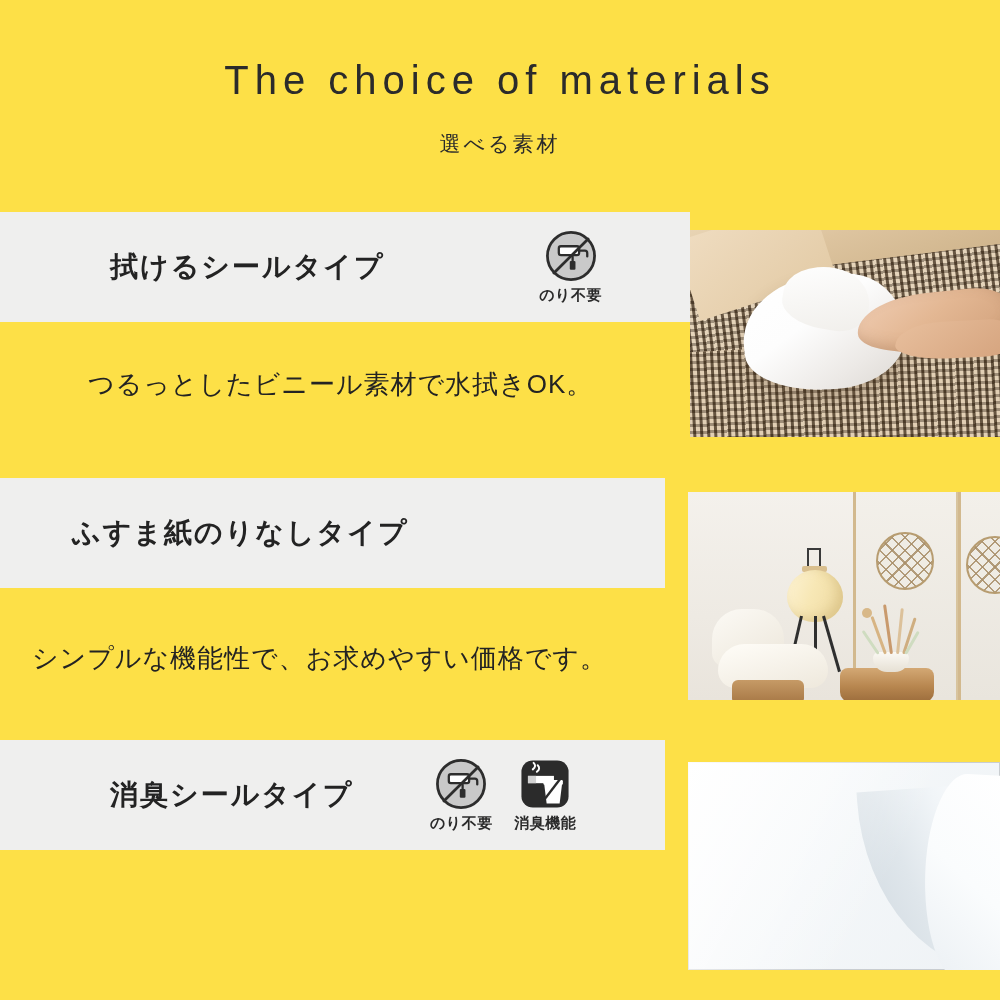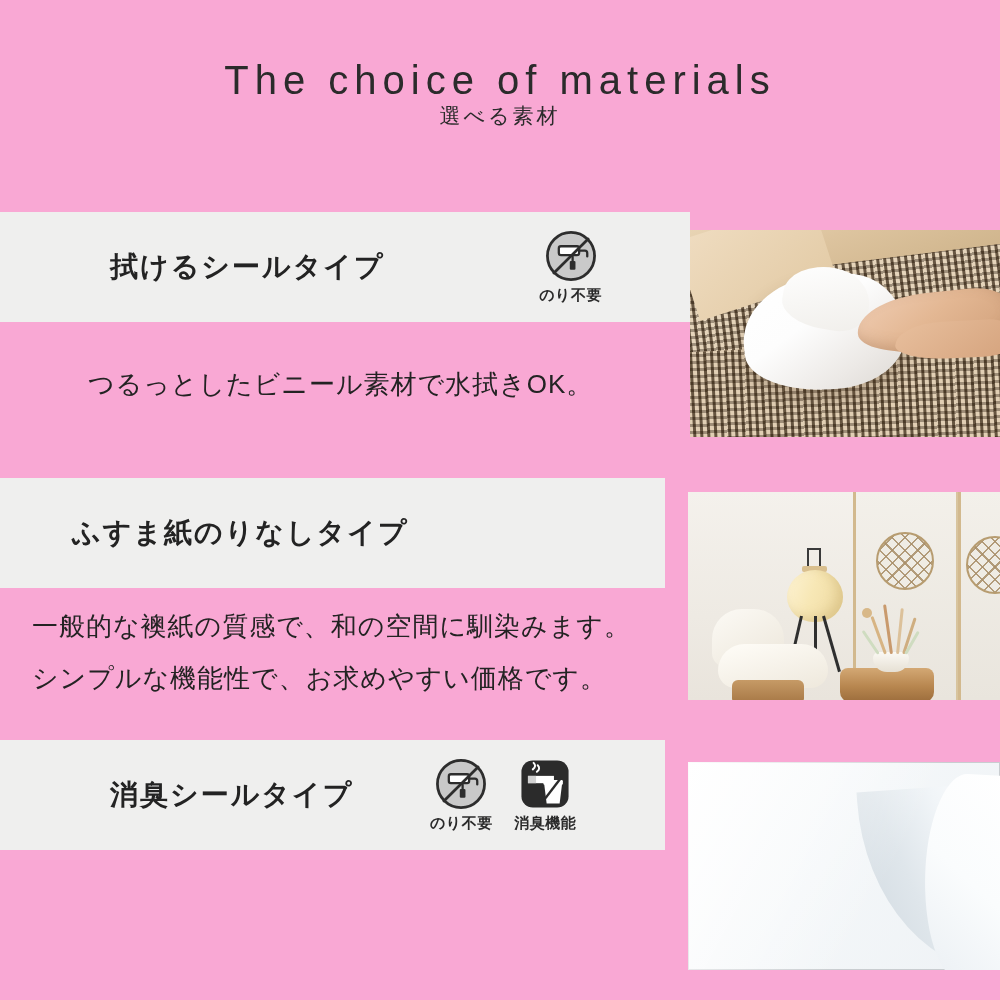--- a/index.html
+++ b/index.html
@@ -2,32 +2,32 @@
 <html><head>
 <meta charset="utf-8">
 <style>
   * { box-sizing: border-box; margin: 0; padding: 0; }
   html, body {
     width: 1000px; height: 1000px;
     background: #ffffff;
     font-family: "Liberation Sans", "DejaVu Sans", sans-serif;
     overflow: hidden;
   }
-  .page { position: relative; width: 1000px; height: 1000px; background:#f9a8d4; }
+  .page { position: relative; width: 1000px; height: 1000px; background:#fde047; }
 
   
   .header { position:absolute; left:0; top:0; width:1000px; height:200px; }
   .title {
     position:absolute; left:0; top:58px; width:1000px;
     text-align:center;
     font-size:40px; font-weight:400; letter-spacing:6px;
     color:#2b2b2b; white-space:nowrap;
   }
   .subtitle {
-    position:absolute; left:0; top:102px; width:1000px;
+    position:absolute; left:0; top:130px; width:1000px;
     text-align:center;
     font-size:21px; font-weight:400; letter-spacing:3px;
     color:#2b2b2b;
   }
 
   
   .section { position:absolute; left:0; width:1000px; }
   .band {
     position:absolute; left:0; top:0;
     height:110px; background:#efefee;
@@ -212,22 +212,21 @@
   </div>
 
   <div class="section" style="top:478px; height:270px;">
 
     <div class="band" style="width:665px;"></div>
 
     <div class="band-row" style="left:72px; width:585px; justify-content:flex-start; gap:108px;">
       <div class="sec-title">ふすま紙のりなしタイプ</div>
     </div>
 
-    <div class="desc" style="left:32px; top:128px;">一般的な襖紙の質感で、和の空間に馴染みます。</div>
-    <div class="desc" style="left:32px; top:180px;">シンプルな機能性で、お求めやすい価格です。</div>
+    <div class="desc" style="left:32px; top:160px;">シンプルな機能性で、お求めやすい価格です。</div>
 
     <div class="photo" style="left:688px; top:14px; width:312px; height:208px;">
       <div class="p2-wall"></div>
 
       <div class="p2-fusuma" style="left:165px; width:105px;"></div>
       <div class="p2-fusuma" style="left:270px; width:95px;"></div>
       <div class="p2-lattice" style="left:188px; top:40px; width:58px; height:58px;"></div>
       <div class="p2-lattice" style="left:278px; top:44px; width:58px; height:58px;"></div>
       <div class="p2-knob" style="left:174px; top:116px;"></div>
 

